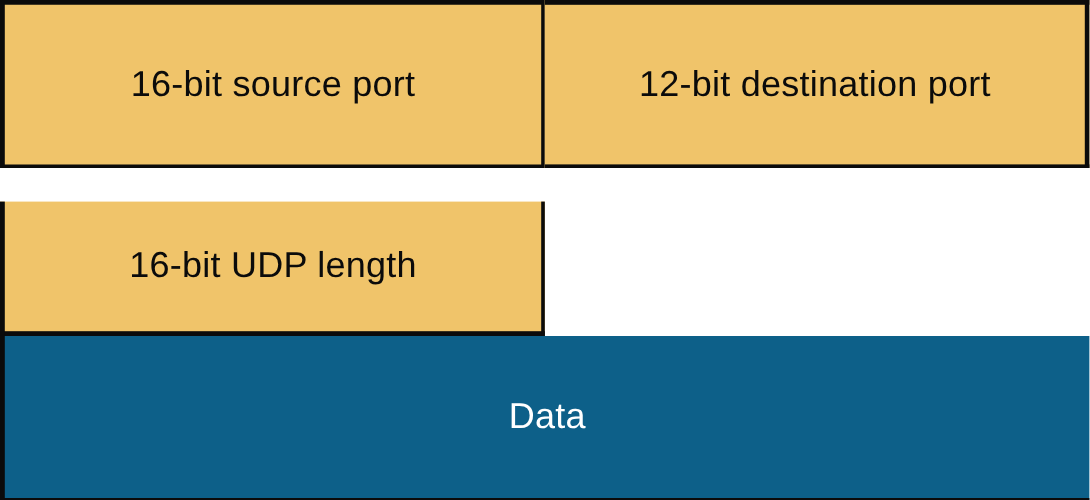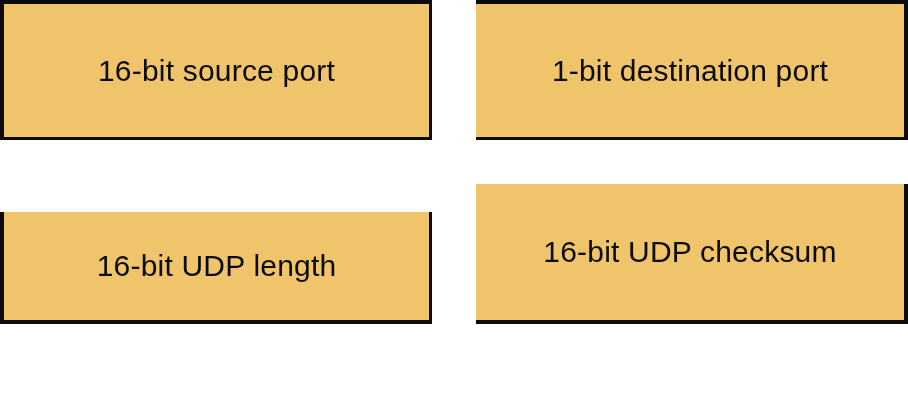--- a/index.html
+++ b/index.html
@@ -14,21 +14,20 @@
     background: #FFFFFF;
     font-family: "Liberation Sans", sans-serif;
   }
   .figure {
     width: 908px;
     height: 417px;
     box-sizing: border-box;
     display: grid;
     grid-template-columns: 1fr 1fr;
     grid-template-rows: 140px 140px 1fr;
-    gap: 44px;
   }
   .cell {
     box-sizing: border-box;
     display: flex;
     align-items: center;
     justify-content: center;
     background: var(--header-bg);
     color: var(--header-text);
     font-size: 30px;
     line-height: 1;
@@ -65,21 +64,21 @@
   }
 </style>
 </head>
 <body>
 
 <div class="figure">
   <div class="cell cell-tl">
     <span>16-bit source port</span>
   </div>
   <div class="cell cell-tr">
-    <span>1-bit destination port</span>
+    <span>12-bit destination port</span>
   </div>
   <div class="cell cell-bl">
     <span>16-bit UDP length</span>
   </div>
-  <div class="cell cell-br">
-    <span>16-bit UDP checksum</span>
+  <div class="cell cell-data">
+    <span>Data</span>
   </div>
 </div>
 
 </body></html>

